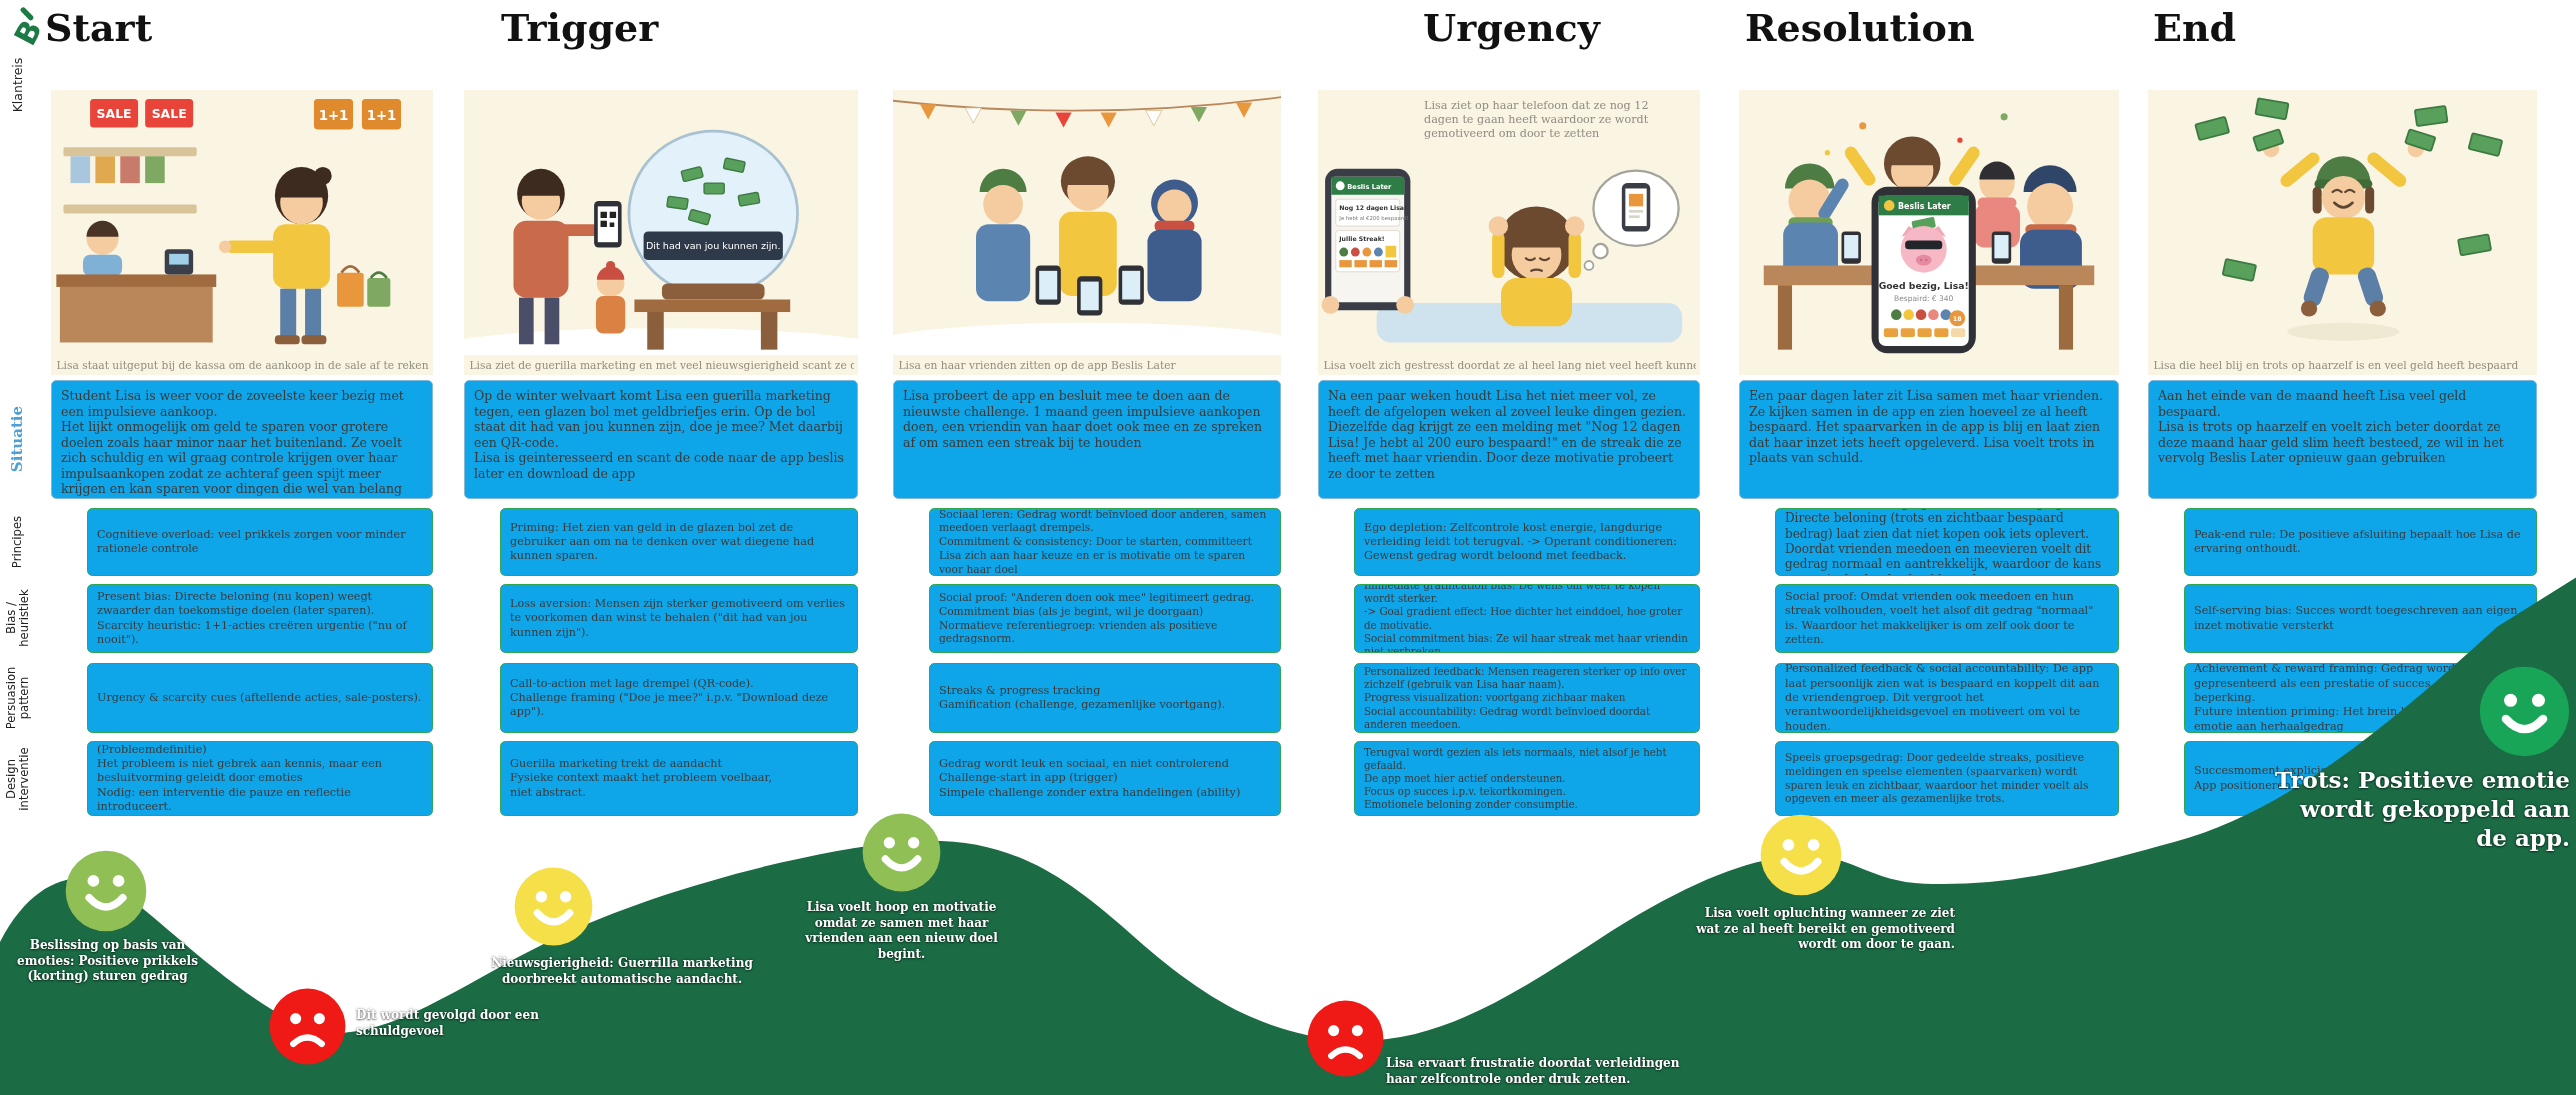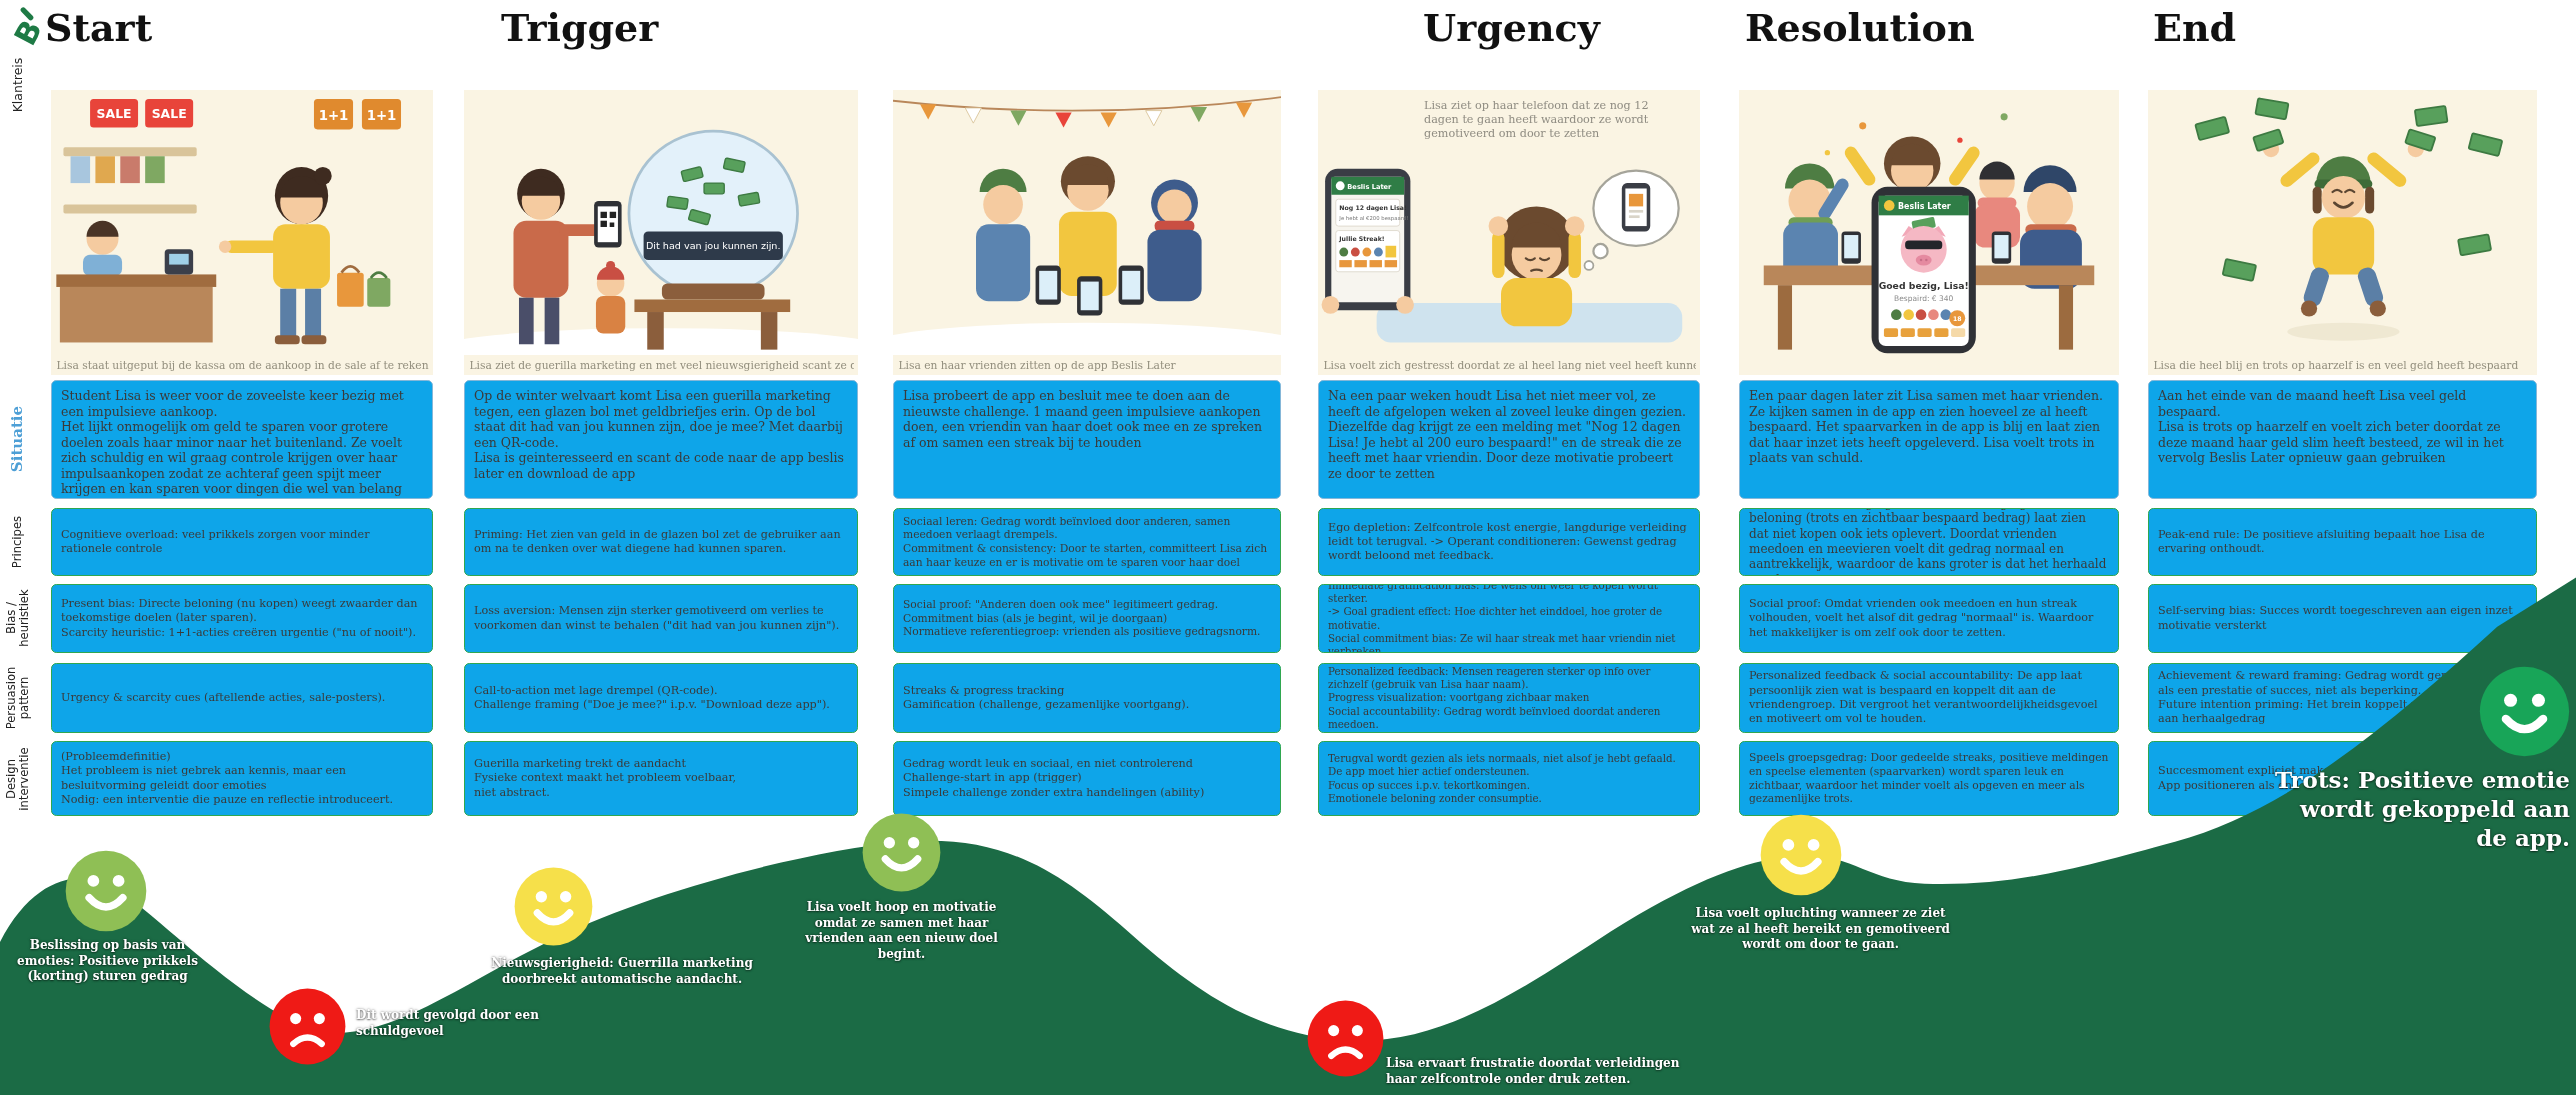--- a/index.html
+++ b/index.html
@@ -32,21 +32,21 @@
   .ill svg.scene{position:absolute;top:0;left:0;width:100%;height:265px;}
   .caption{position:absolute;left:5.4px;bottom:2.7px;right:3.6px;font-size:10.7px;color:#928E7D;
            font-family:"DejaVu Serif",serif;white-space:nowrap;overflow:hidden;}
   .annotation{position:absolute;left:106px;top:9px;width:242px;font-size:11.2px;line-height:1.25;
               color:#8F8C82;font-family:"DejaVu Serif",serif;}
   .box{position:absolute;left:0;right:0;background:#0ea5e9;border-radius:5.4px;box-sizing:border-box;
        padding:7.2px 9px;overflow:hidden;white-space:pre-line;}
   .box-sit{top:380px;height:119px;border:1.8px solid var(--c-box-blue,#85B7D8);
            font-size:12.5px;line-height:1.24;}
   .box-green{border:1.8px solid var(--c-box-green,#2FA750);display:flex;align-items:center;
-             font-size:11.2px;line-height:1.28;}
+             font-size:11.2px;line-height:1.28;margin-left:36px;}
   .box-pri{top:508px;height:68px;}
   .box-bia{top:584px;height:69px;}
   .box-per{top:663px;height:70px;}
   .box-des{top:741px;height:75px;}
   .c3 .box-bia,.c3 .box-per,.c3 .box-des{font-size:10.3px;}
   .c4 .box-pri{font-size:12px;}
   .c2 .box-pri,.c2 .box-bia{font-size:10.7px;}
   .c4 .box-des{font-size:10.7px;}
   
   #wave{position:absolute;left:0;top:573px;width:2576px;height:523px;color:var(--c-wave,#1B6B45);
@@ -65,21 +65,21 @@
   .sm5{left:1759px;top:813px;width:84px;height:84px}
   .sm6{left:2478px;top:665px;width:93px;height:93px}
   .affect-text{position:absolute;z-index:6;color:#fff;font-family:"DejaVu Serif",serif;
                font-weight:700;font-size:12px;line-height:1.3;white-space:pre-line;
                text-shadow:0 0 2.7px rgba(0,0,0,.55),0 0.9px 1.8px rgba(0,0,0,.45);}
   .af0{left:9px;top:938px;width:197px;text-align:center;}
   .af1{left:356px;top:1008px;width:188px;text-align:left;}
   .af2{left:459px;top:956px;width:326px;text-align:center;}
   .af3{left:797px;top:900px;width:209px;text-align:center;}
   .af4{left:1386px;top:1056px;width:304px;text-align:left;}
-  .af5{left:1686px;top:906px;width:269px;text-align:center;}
+  .af5{left:1686px;top:906px;width:269px;text-align:right;}
   .af6{left:2273px;top:766px;width:297px;text-align:right;font-size:23px;line-height:1.25;}
 </style>
 </head>
 <body>
 
 <div id="stage">
 
   <svg id="logo" viewBox="0 0 54 54">
     <g transform="rotate(-62 27 27)">
       <text x="10" y="40" font-size="34" font-weight="bold" fill="#1E7A45" font-family="DejaVu Serif,serif">B</text>

